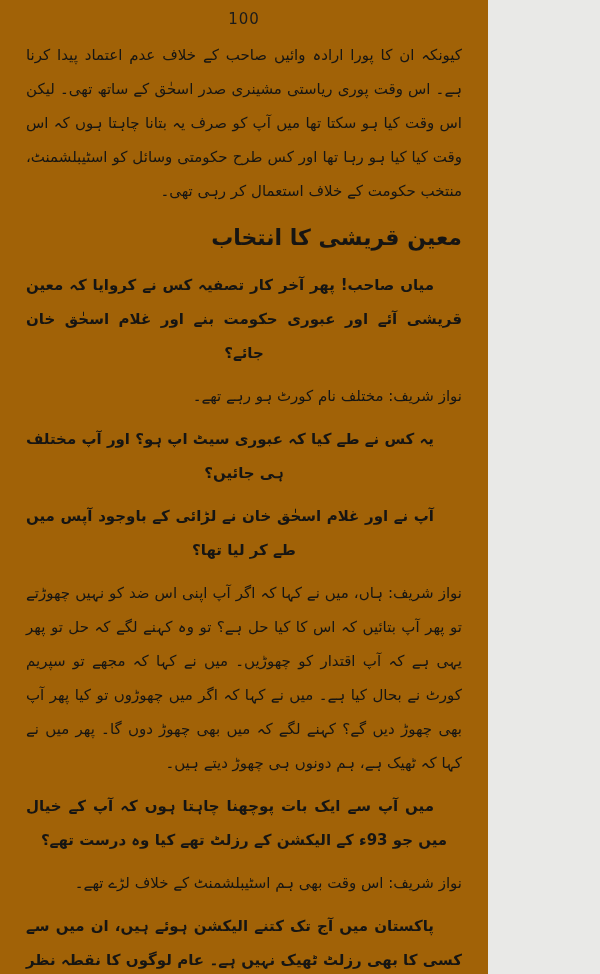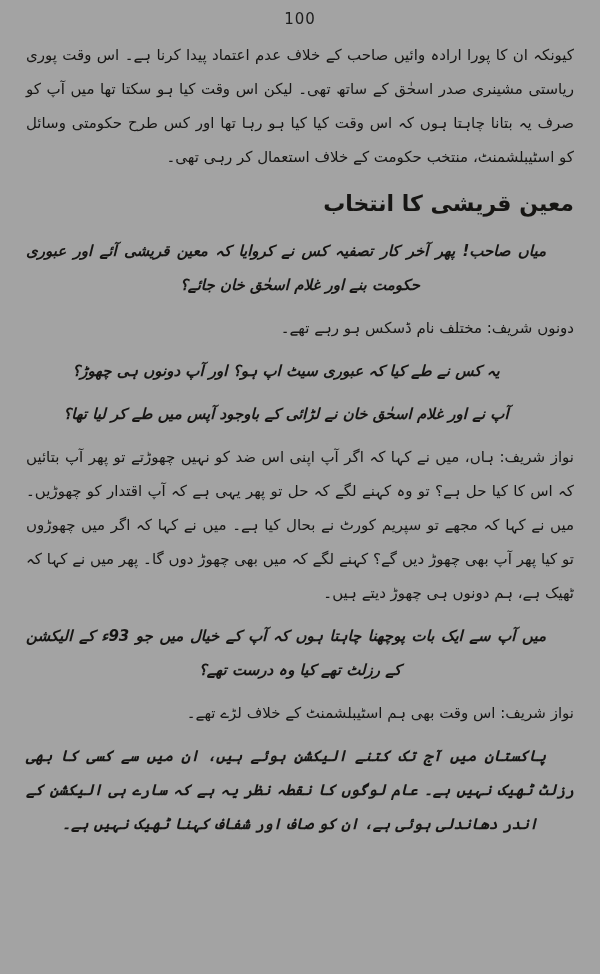--- a/index.html
+++ b/index.html
@@ -7,23 +7,23 @@
     padding: 0;
   }
   body {
     width: 600px;
     height: 974px;
     background: #e9e9e7;
     font-family: "DejaVu Sans", sans-serif;
   }
   .page {
     box-sizing: border-box;
-    width: 600px;
+    width: 488px;
     height: 974px;
-    background: #a3a3a3;
+    background: #a16207;
     padding: 8px 26px 10px 26px;
     overflow: hidden;
     color: #161513;
   }
   .page-number {
     direction: ltr;
     text-align: center;
     font-size: 15px;
     letter-spacing: 1px;
     color: #1b1b1b;
@@ -40,21 +40,20 @@
   }
   .para, .answer {
     font-weight: 400;
     text-align: justify;
   }
   .question {
     font-weight: 700;
     text-indent: 28px;
     text-align: justify;
     text-align-last: center;
-    font-style: italic;
   }
   .section-heading {
     font-size: 22px;
     font-weight: 700;
     text-align: center;
     text-align-last: right;
     line-height: 40px;
     margin: 10px 0 10px 0;
   }
 </style>
@@ -66,23 +65,23 @@
   <div class="page-number">100</div>
 
   <div class="content">
 
     <p class="block para">کیونکہ ان کا پورا ارادہ وائیں صاحب کے خلاف عدم اعتماد پیدا کرنا ہے۔ اس وقت پوری ریاستی مشینری صدر اسحٰق کے ساتھ تھی۔ لیکن اس وقت کیا ہو سکتا تھا میں آپ کو صرف یہ بتانا چاہتا ہوں کہ اس وقت کیا کیا ہو رہا تھا اور کس طرح حکومتی وسائل کو اسٹیبلشمنٹ، منتخب حکومت کے خلاف استعمال کر رہی تھی۔</p>
 
     <h2 class="section-heading">معین قریشی کا انتخاب</h2>
 
     <p class="block question">میاں صاحب! پھر آخر کار تصفیہ کس نے کروایا کہ معین قریشی آئے اور عبوری حکومت بنے اور غلام اسحٰق خان جائے؟</p>
 
-    <p class="block answer">دونوں شریف: مختلف نام ڈسکس ہو رہے تھے۔</p>
+    <p class="block answer">نواز شریف: مختلف نام کورٹ ہو رہے تھے۔</p>
 
-    <p class="block question">یہ کس نے طے کیا کہ عبوری سیٹ اپ ہو؟ اور آپ دونوں ہی چھوڑ؟</p>
+    <p class="block question">یہ کس نے طے کیا کہ عبوری سیٹ اپ ہو؟ اور آپ مختلف ہی جائیں؟</p>
 
 
     <p class="block question">آپ نے اور غلام اسحٰق خان نے لڑائی کے باوجود آپس میں طے کر لیا تھا؟</p>
 
     <p class="block answer">نواز شریف: ہاں، میں نے کہا کہ اگر آپ اپنی اس ضد کو نہیں چھوڑتے تو پھر آپ بتائیں کہ اس کا کیا حل ہے؟ تو وہ کہنے لگے کہ حل تو پھر یہی ہے کہ آپ اقتدار کو چھوڑیں۔ میں نے کہا کہ مجھے تو سپریم کورٹ نے بحال کیا ہے۔ میں نے کہا کہ اگر میں چھوڑوں تو کیا پھر آپ بھی چھوڑ دیں گے؟ کہنے لگے کہ میں بھی چھوڑ دوں گا۔ پھر میں نے کہا کہ ٹھیک ہے، ہم دونوں ہی چھوڑ دیتے ہیں۔</p>
 
     <p class="block question">میں آپ سے ایک بات پوچھنا چاہتا ہوں کہ آپ کے خیال میں جو 93ء کے الیکشن کے رزلٹ تھے کیا وہ درست تھے؟</p>
 
     <p class="block answer">نواز شریف: اس وقت بھی ہم اسٹیبلشمنٹ کے خلاف لڑے تھے۔</p>
 

